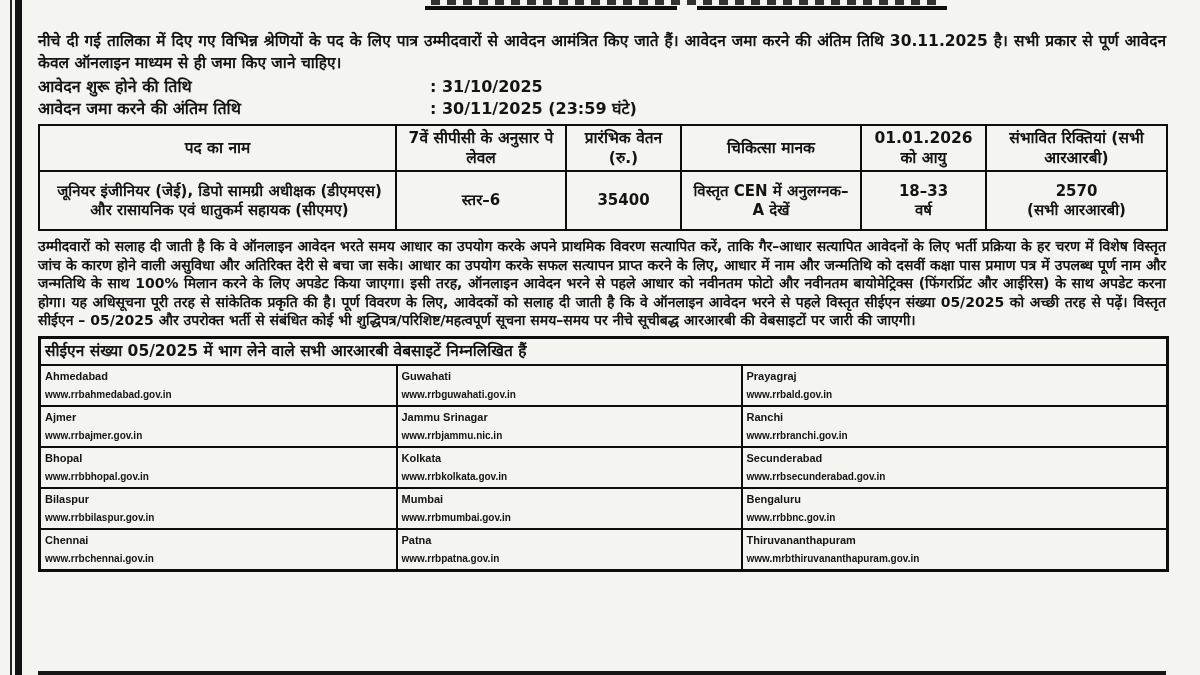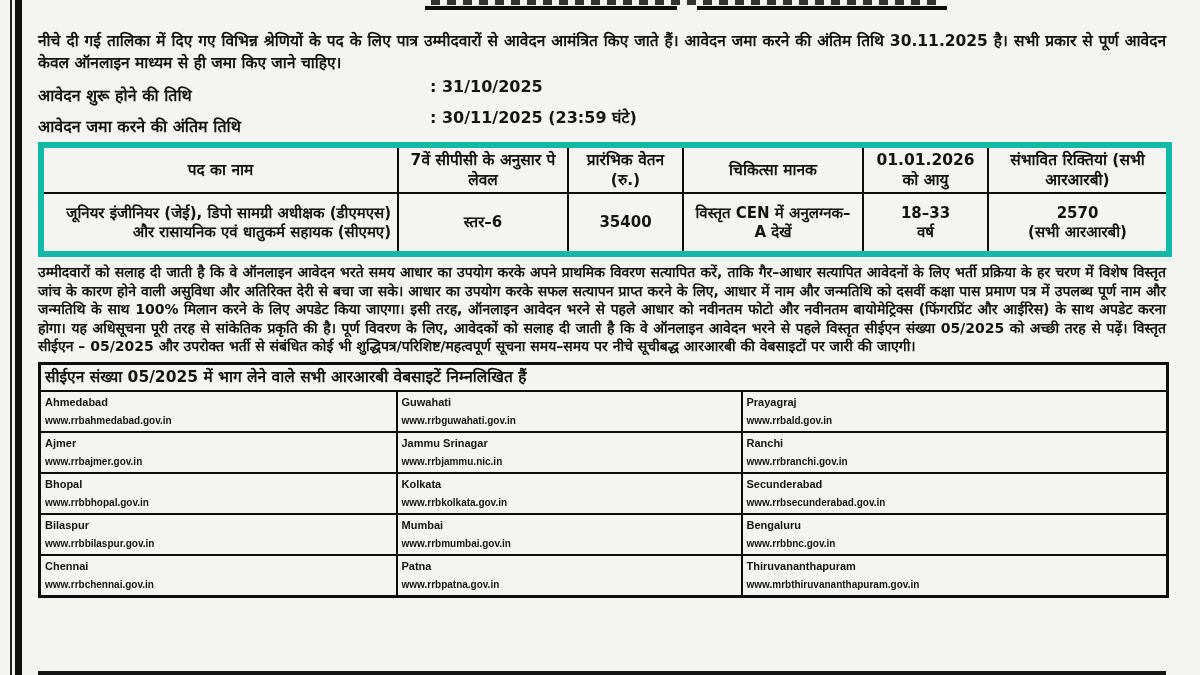--- a/index.html
+++ b/index.html
@@ -18,29 +18,29 @@
   .cutoff-title .glyph-stubs{position:absolute;left:6px;top:0;width:508px;height:5px;opacity:.85;
     background:repeating-linear-gradient(90deg,#111 0 9px,transparent 9px 16px);}
   .cutoff-title .ul-seg{position:absolute;top:6px;height:4px;background:#0d0d0d;display:block;}
   .cutoff-title .seg1{left:0;width:252px;}
   .cutoff-title .seg2{left:272px;width:250px;}
 
   .intro{margin:14px 0 0 0;font-weight:bold;font-size:15.5px;line-height:22px;text-align:justify;}
 
   .dates{margin-top:2px;}
   .date-row{display:flex;font-weight:bold;font-size:16px;line-height:22px;}
-  .date-label{width:392px;flex:0 0 392px;margin-top:9px;}
+  .date-label{width:392px;flex:0 0 392px;}
   .date-value{flex:1;}
 
   table{border-collapse:collapse;table-layout:fixed;}
-  .post-table{width:1128px;margin-top:4px;border:6px solid #14b8a6;}
+  .post-table{width:1128px;margin-top:4px;border:1px solid #14b8a6;}
   .post-table th,.post-table td{border:2px solid #0d0d0d;font-weight:bold;vertical-align:middle;padding:2px 6px;}
   .post-table th{font-size:15.5px;line-height:20px;text-align:center;height:40px;}
   .post-table td{font-size:15px;line-height:19px;text-align:center;height:53px;}
-  .post-table td.post-name{text-align:right;padding-left:10px;}
+  .post-table td.post-name{text-align:center;padding-left:10px;}
 
   .advisory{margin-top:6px;font-weight:bold;font-size:14px;line-height:18.6px;text-align:justify;}
 
   .web-table{width:1128px;margin-top:6px;border:3px solid #0d0d0d;}
   .web-table td{border:2px solid #0d0d0d;font-weight:bold;text-align:left;vertical-align:middle;padding:1px 4px;}
   .web-table .title-cell{font-size:15.5px;height:23px;line-height:20px;}
   .web-table .site-cell{height:37px;}
   .site-cell .city{font-size:11px;line-height:19px;font-family:"Liberation Sans",sans-serif;font-weight:bold;}
   .site-cell .url{font-size:10px;line-height:18px;font-family:"Liberation Sans",sans-serif;font-weight:bold;}
 

